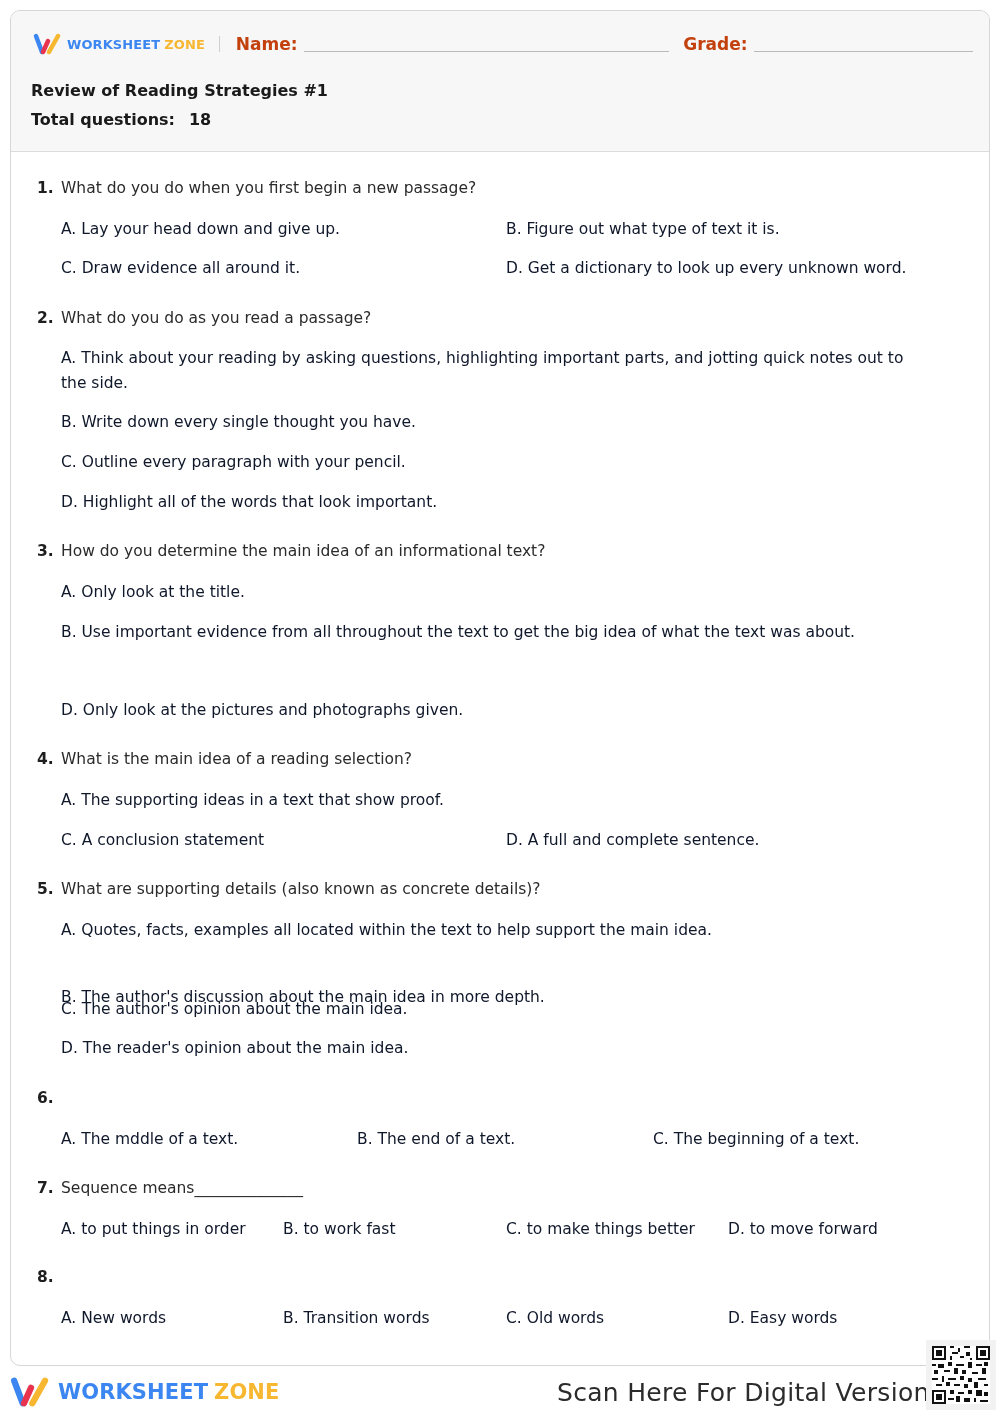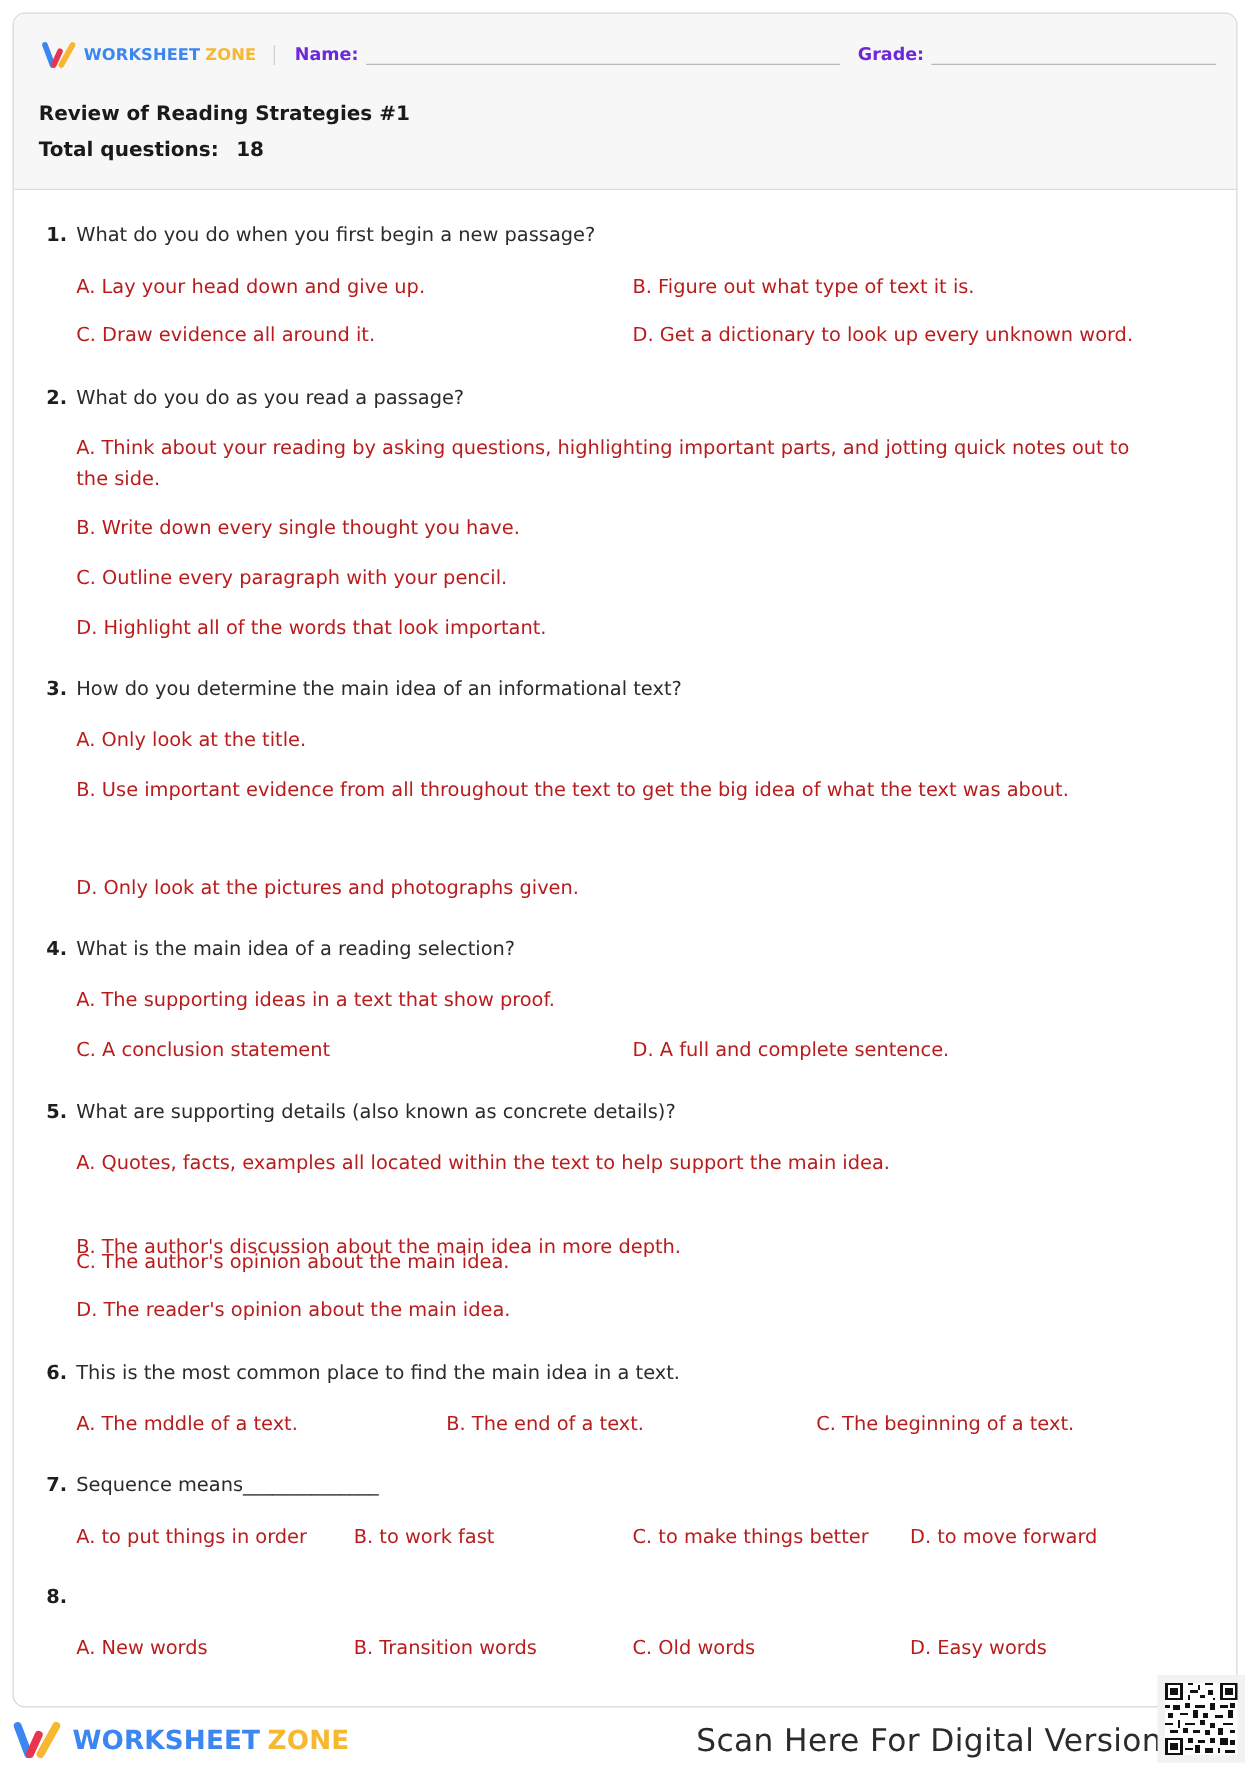--- a/index.html
+++ b/index.html
@@ -14,33 +14,33 @@
     position: absolute; left: 0; top: 0; width: 100%; height: 141px;
     background: #f7f7f7; border-bottom: 1.5px solid #dcdcdc;
   }
   .brand-row { position: absolute; left: 22px; top: 20px; height: 26px; width: 940px; display: flex; align-items: center; }
   .logo { display: flex; align-items: center; }
   .logo svg { display: block; }
   .logo-text { font-family: "DejaVu Sans", sans-serif; font-weight: bold; font-size: 13px; letter-spacing: 0.1px; margin-left: 4px; }
   .logo-text .w { color: #3b86f0; }
   .logo-text .z { color: #f7b731; margin-left: 4px; }
   .sep { width: 1px; height: 16px; background: #cfcfcf; margin: 0 16px 0 14px; }
-  .field-label { font-weight: bold; font-size: 14px; color: #6d28d9; }
+  .field-label { font-weight: bold; font-size: 17px; color: #c2410c; }
   .field-line { height: 1px; background: #b9b9b9; margin-top: 14px; }
   .name-line { width: 380px; margin-left: 6px; margin-right: 14px; }
   .grade-line { width: 228px; margin-left: 6px; }
 
   .title { position: absolute; left: 20px; top: 70px; font-weight: bold; font-size: 16px; color: #1a1a1a; }
   .total { position: absolute; left: 20px; top: 99px; font-weight: bold; font-size: 16px; color: #1a1a1a; }
   .total .num { margin-left: 14px; }
 
   .q { position: absolute; left: 26px; width: 920px; }
   .q-head { display: flex; font-size: 15.5px; color: #2b2b2b; line-height: 22px; }
   .q-num { font-weight: bold; width: 24px; color: #1e1e1e; }
-  .opt { position: absolute; font-size: 15.5px; line-height: 25px; color: #b91c1c; }
+  .opt { position: absolute; font-size: 15.5px; line-height: 25px; color: #0f172a; }
   .opt-full { width: 870px; }
 
   .footer-logo { position: absolute; left: 10px; top: 1376px; display: flex; align-items: center; }
   .footer-logo .logo-text { font-size: 21px; margin-left: 6px; }
   .footer-logo .logo-text .z { margin-left: 6px; }
   .scan-text { position: absolute; left: 557px; top: 1378px; font-size: 25px; color: #2b2b2b; letter-spacing: 0.3px; }
   .qr { position: absolute; left: 926px; top: 1340px; width: 70px; height: 70px; background: #f2f2f2; padding: 6px; }
   .qr svg { display: block; }
 </style>
 </head>
@@ -116,21 +116,20 @@
       </div>
     <div class="opt" style="left:24px;top:40px;">A. Quotes, facts, examples all located within the text to help support the main idea.</div>
     <div class="opt" style="left:24px;top:79px;margin-top:28px;">B. The author's discussion about the main idea in more depth.</div>
     <div class="opt" style="left:24px;top:119px;">C. The author's opinion about the main idea.</div>
     <div class="opt" style="left:24px;top:158px;">D. The reader's opinion about the main idea.</div>
   </div>
 
   <div class="q" style="top:1076px;">
     <div class="q-head">
         <span class="q-num">6.</span>
-        <span>This is the most common place to find the main idea in a text.</span>
       </div>
     <div class="opt" style="left:24px;top:40px;">A. The mddle of a text.</div>
     <div class="opt" style="left:320px;top:40px;">B. The end of a text.</div>
     <div class="opt" style="left:616px;top:40px;">C. The beginning of a text.</div>
   </div>
 
   <div class="q" style="top:1166px;">
     <div class="q-head">
         <span class="q-num">7.</span>
         <span>Sequence means______________</span>

